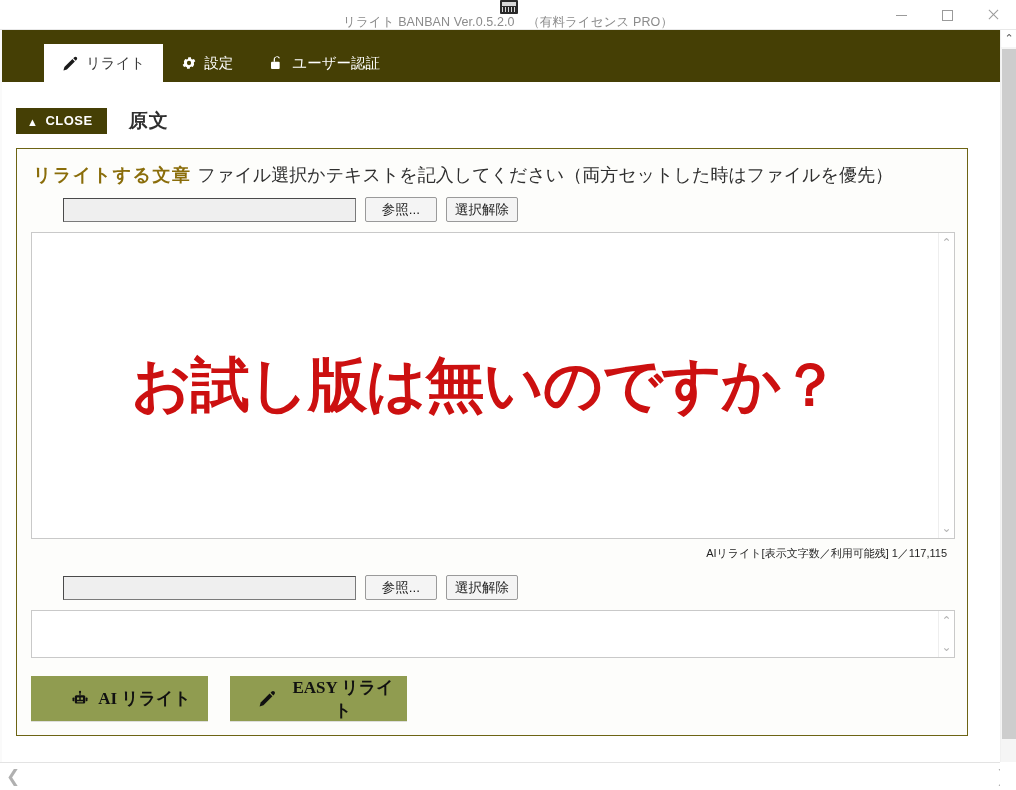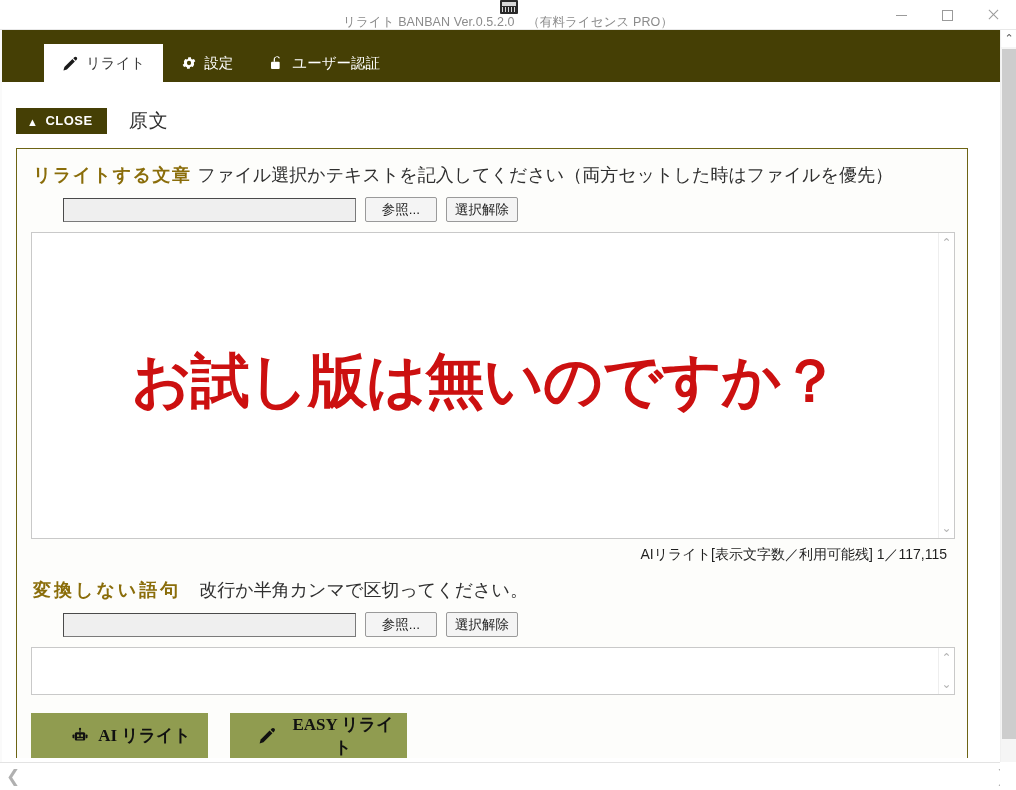--- a/index.html
+++ b/index.html
@@ -122,21 +122,21 @@
     cursor: default;
   }
   .close-btn .chev {
     display: inline-block;
     margin-right: 7px;
     font-size: 11px;
     transform: translateY(1px);
   }
   .page-title {
     font-size: 19px;
-    font-weight: normal;
+    font-weight: bold;
     color: #2f2f2f;
     margin-left: 22px;
     letter-spacing: 1px;
   }
 
   
   .panel {
     margin: 14px 16px 0 16px;
     border: 1px solid #6d6414;
     background: #fdfdfb;
@@ -203,21 +203,21 @@
     overflow: hidden;
     display: flex; align-items: center; justify-content: center;
   }
   .big-red-text {
     color: #cc1010;
     font-size: 59px;
     font-weight: bold;
     letter-spacing: -1px;
     white-space: nowrap;
     line-height: 1;
-    font-family: Liberation Mono, monospace;
+    font-family: Liberation Serif, serif;
     user-select: none;
   }
   .ta-scroll {
     position: absolute;
     right: 0; top: 0; bottom: 0;
     width: 16px;
     background: #ffffff;
     border-left: 1px solid #eeeeee;
     display: flex; flex-direction: column; justify-content: space-between;
     align-items: center;
@@ -226,21 +226,21 @@
   .sc-arrow {
     color: #b5b5b5;
     font-size: 12px;
     line-height: 1;
     cursor: default;
     user-select: none;
   }
 
   .counter-row {
     text-align: right;
-    font-size: 14px;
+    font-size: 11px;
     color: #1f1f1f;
     margin: 7px 6px 14px 0;
     white-space: nowrap;
   }
 
   
   .actions {
     display: flex; gap: 22px;
     margin-top: 18px;
   }
@@ -394,23 +394,20 @@
           <span class="big-red-text">お試し版は無いのですか？</span>
         </div>
         <div class="ta-scroll">
           <span class="sc-arrow">⌃</span>
           <span class="sc-arrow">⌄</span>
         </div>
       </div>
 
       <div class="counter-row">AIリライト[表示文字数／利用可能残] 1／117,115</div>
 
-      <div class="field-label-row">
-        <span class="gold-label spaced">変換しない語句</span><span>改行か半角カンマで区切ってください。</span>
-      </div>
 
       <div class="file-row">
         <input class="file-input" type="text" value="" style="">
         <button class="btn-sm">参照...</button>
         <button class="btn-sm">選択解除</button>
       </div>
 
       <div class="ta-wrap ta-small">
         <div class="ta-inner">
           <span></span>

